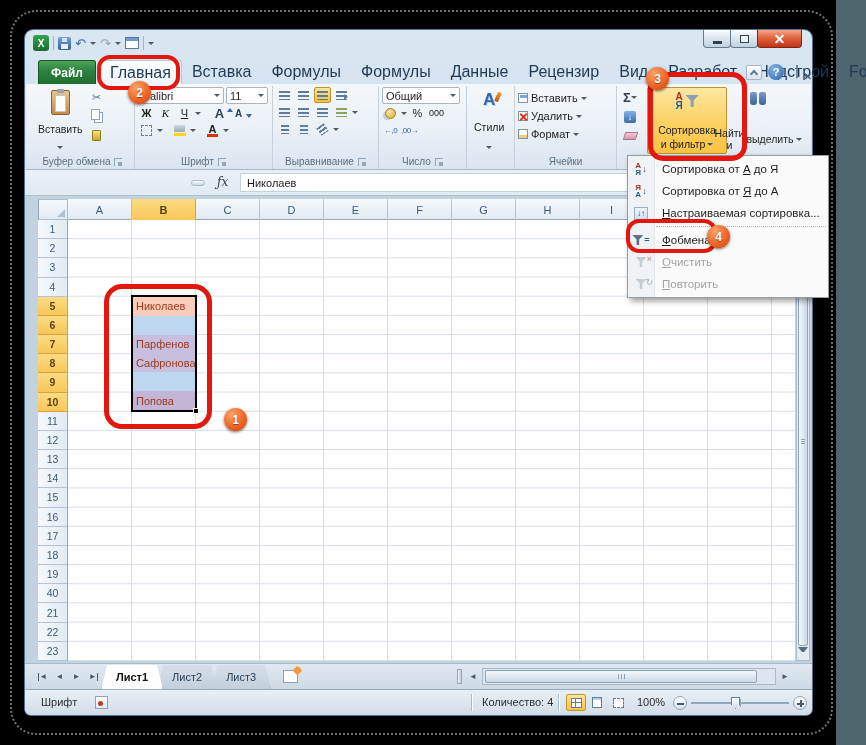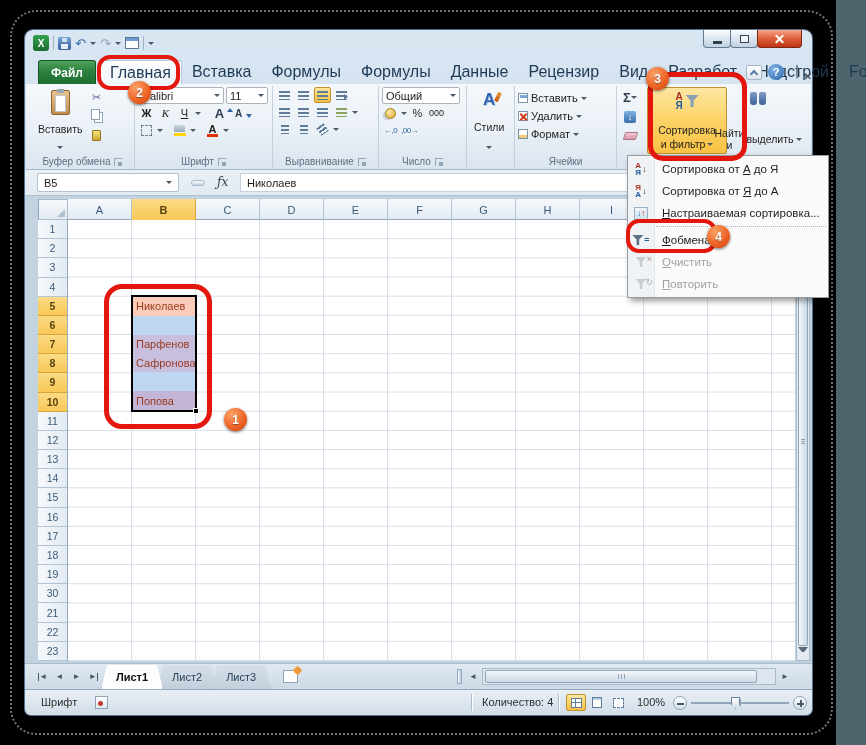--- a/index.html
+++ b/index.html
@@ -543,24 +543,20 @@
                   <span class="dd"></span>
                 </span>
             </span>
           </div>
         </div>
         <div class="grp-label"></div>
       </div>
     </div>
 
     <div class="fbar">
-      <div class="namebox">
-          <span>B5</span>
-          <span class="dd"></span>
-        </div>
       <div class="splitdot"></div>
       <div class="fx">ƒx</div>
       <div class="fval">Николаев</div>
     </div>
 
     <div class="sheet">
       <div class="corner"></div>
       <div class="cols">
 
       <div class="col-h">A</div>
@@ -587,21 +583,21 @@
           <div class="row-h">10</div>
           <div class="row-h">11</div>
           <div class="row-h">12</div>
           <div class="row-h">13</div>
           <div class="row-h">14</div>
           <div class="row-h">15</div>
           <div class="row-h">16</div>
           <div class="row-h">17</div>
           <div class="row-h">18</div>
           <div class="row-h">19</div>
-          <div class="row-h">30</div>
+          <div class="row-h">40</div>
           <div class="row-h">21</div>
           <div class="row-h">22</div>
           <div class="row-h">23</div>
         </div>
       <div class="gridbg"></div>
       <div class="range">
         <div class="rcell c-peach">Николаев</div>
         <div class="rcell c-blue"></div>
         <div class="rcell c-purp">Парфенов</div>
         <div class="rcell c-purp">Сафронова</div>

